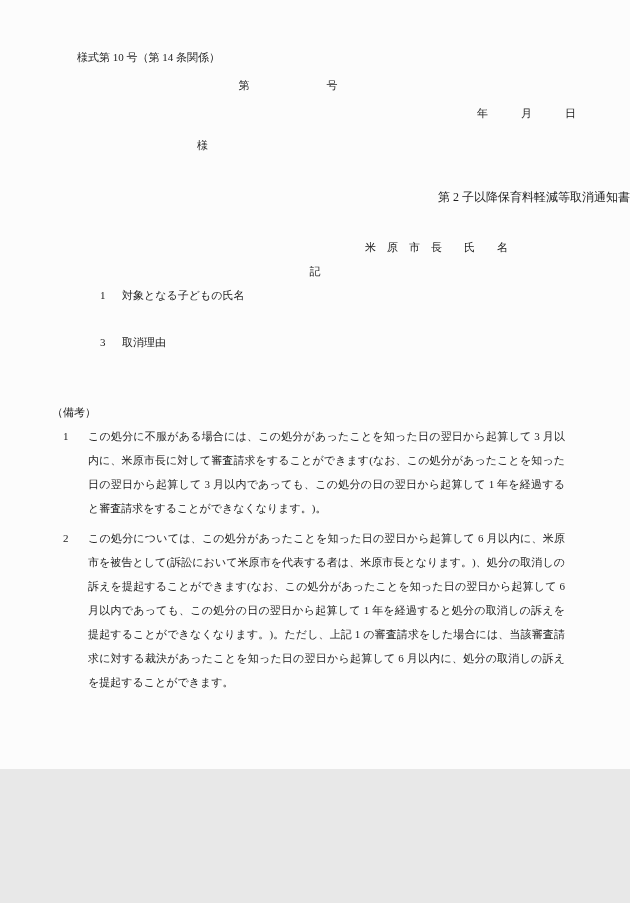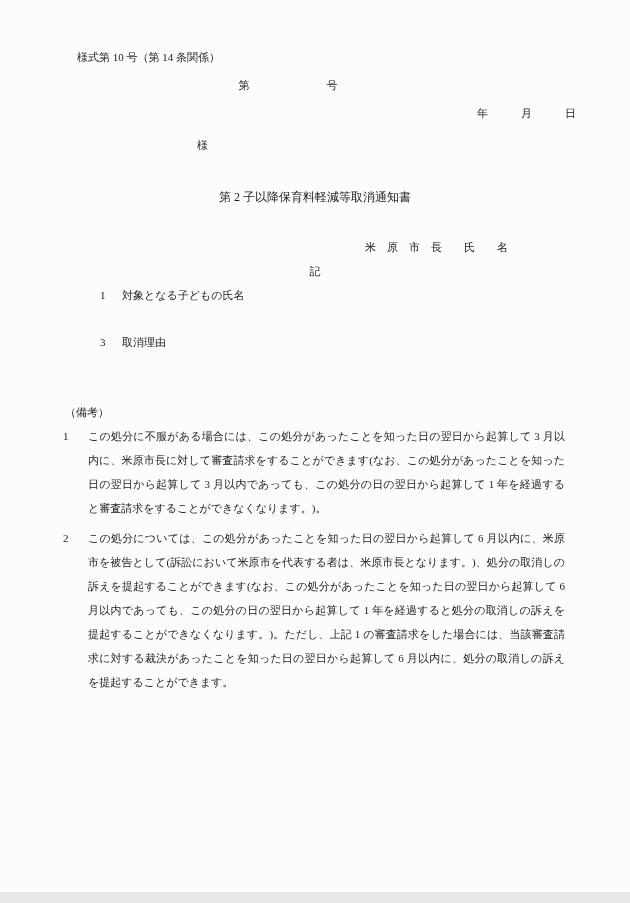--- a/index.html
+++ b/index.html
@@ -3,21 +3,21 @@
 <meta charset="utf-8">
 <style>
   html, body {
     margin: 0;
     padding: 0;
     background: #e8e8e8;
   }
   .page {
     position: relative;
     width: 630px;
-    height: 892px;
+    height: 769px;
     margin: 0 auto;
     background: #fcfcfc;
     color: #1c1c1c;
     font-family: "Liberation Serif", "DejaVu Serif", serif;
     font-size: 11px;
     line-height: 24px;
     overflow: hidden;
   }
   .form-number {
     margin: 45px 0 0 77px;
@@ -28,21 +28,21 @@
   }
   .issue-date {
     margin: 4px 54px 0 0;
     text-align: right;
   }
   .addressee {
     margin: 8px 0 0 197px;
   }
   .doc-title {
     margin-top: 28px;
-    text-align: center;
+    text-align: right;
     font-size: 12px;
   }
   .issuer {
     margin: 26px 2px 0 365px;
   }
   .body-paragraph {
     margin: 21px 75px 0 78px;
     text-align: justify;
     text-justify: inter-ideograph;
   }
@@ -56,21 +56,21 @@
     margin-top: 23px;
   }
   .item-num {
     display: inline-block;
     width: 22px;
   }
   .item-fields {
     margin-left: 68px;
   }
   .remarks-title {
-    margin: 46px 0 0 65px;
+    margin: 46px 0 0 52px;
   }
   .remark {
     display: flex;
     margin: 0 65px 0 63px;
   }
   .remark.second {
     margin-top: 6px;
   }
   .remark-num {
     flex: none;

